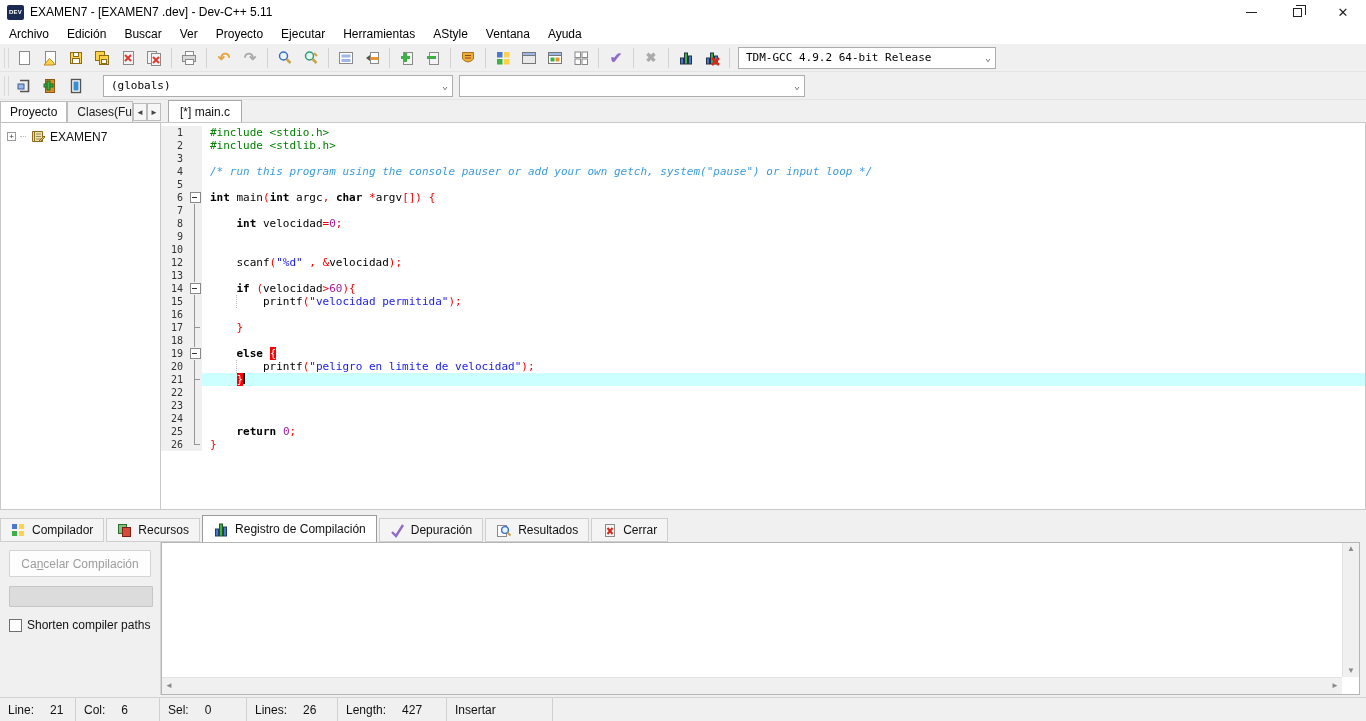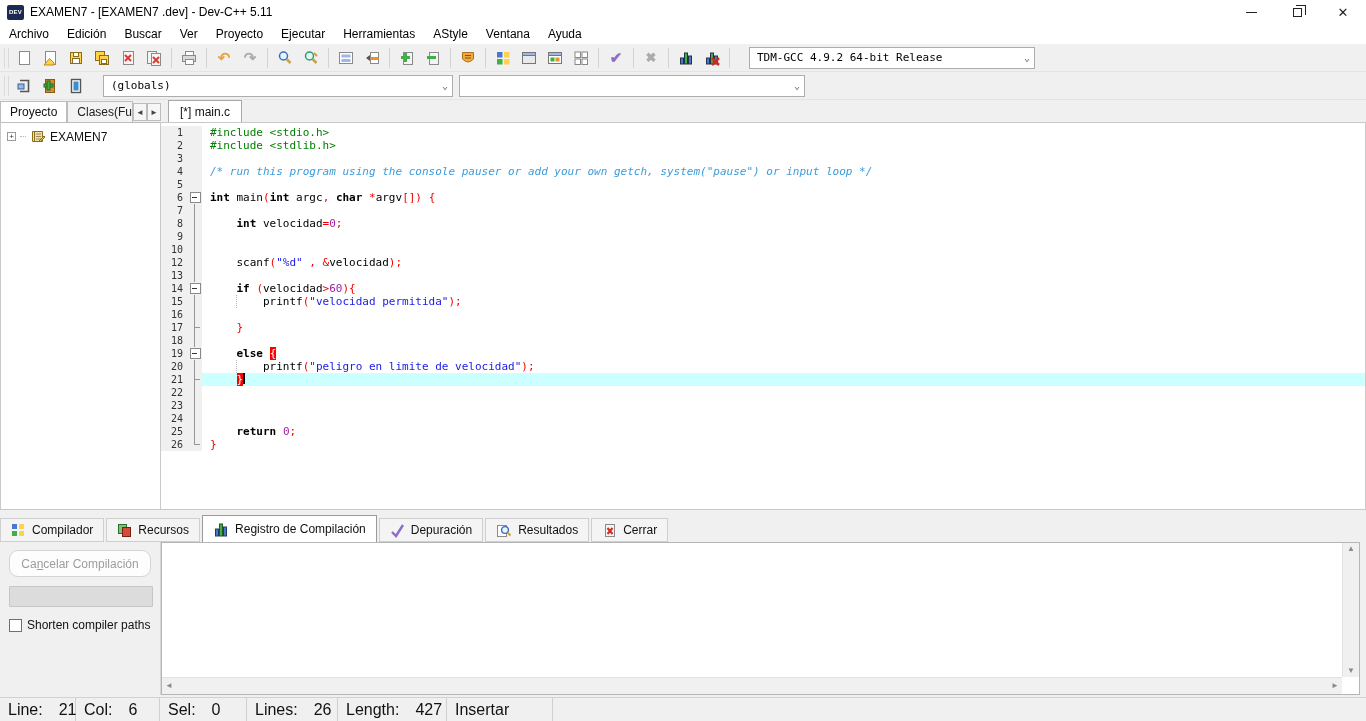--- a/index.html
+++ b/index.html
@@ -32,21 +32,21 @@
            display:flex;align-items:center;border-bottom:1px solid #e4e4e4;}
   .toolbar1{top:44px;}
   .toolbar2{top:72px;}
   .tbtn{width:26px;height:24px;display:flex;align-items:center;justify-content:center;border-radius:2px;}
   .tsep{width:1px;height:20px;background:#d3d3d3;margin:0 4px;}
   .tgrip{width:5px;height:20px;margin:0 2px 0 4px;border-left:1px solid #dadada;border-right:1px solid #dadada;}
   .uicon{font-size:15px;line-height:1;}
   .combo{height:22px;background:#fff;border:1px solid #adadad;display:flex;align-items:center;
          font-family:"DejaVu Sans Mono",monospace;font-size:11px;padding:0 4px 0 7px;color:#000;}
   .combo .chev{margin-left:auto;color:#555;font-size:10px;padding-left:6px;}
-  .combo-compiler{width:286px;margin-left:15px;}
+  .combo-compiler{width:258px;margin-left:4px;}
   .combo-globals{width:350px;margin-left:14px;}
   .combo-members{width:346px;margin-left:6px;}
 
   
   .tabsrow{position:absolute;left:0;top:100px;width:1366px;height:22px;background:#f0f0f0;display:flex;align-items:flex-end;}
   .left-tabs{width:161px;display:flex;align-items:flex-end;height:100%;}
   .ptab{height:21px;display:flex;align-items:center;padding:0 9px;border:1px solid #bdbdbd;border-bottom:none;}
   .ptab.sel{background:#fff;font-size:12px;}
   .ptab.unsel{background:#f3f3f3;color:#222;max-width:74px;overflow:hidden;white-space:nowrap;}
   .tab-scroll{display:flex;height:18px;margin-bottom:1px;}
@@ -91,36 +91,36 @@
   
   .btabbar{position:absolute;left:0;top:515px;width:1366px;height:27px;background:#f0f0f0;
            display:flex;align-items:flex-end;}
   .btab{height:24px;display:flex;align-items:center;gap:6px;padding:0 10px;border:1px solid #cfcfcf;
         background:#f4f4f4;margin-right:2px;white-space:nowrap;}
   .btab.active{height:27px;background:#fff;border-color:#9a9a9a;border-bottom:none;}
 
   
   .bpanel{position:absolute;left:0;top:542px;width:1366px;height:153px;display:flex;}
   .bleft{width:161px;background:#f0f0f0;border-right:1px solid #d6d6d6;padding:8px 9px;}
-  .cancel-btn{width:142px;height:27px;border:1px solid #d4d4d4;border-radius:9px;background:#fdfdfd;
+  .cancel-btn{width:142px;height:27px;border:1px solid #d4d4d4;border-radius:1px;background:#fdfdfd;
         color:#9d9d9d;display:flex;align-items:center;justify-content:center;font-size:12px;}
   .progress{width:144px;height:21px;margin-top:9px;border:1px solid #c6c6c6;background:#dcdcdc;
         border-radius:1px;}
   .chkrow{display:flex;align-items:center;gap:5px;margin-top:11px;}
   .chkbox{width:13px;height:13px;border:1px solid #707070;background:#fff;}
   .bout{flex:1;position:relative;background:#fff;border:1px solid #b5b5b5;margin-right:6px;}
   .vscroll{position:absolute;right:0;top:0;width:17px;bottom:17px;background:#f0f0f0;border-left:1px solid #e2e2e2;
         display:flex;flex-direction:column;justify-content:space-between;align-items:center;padding:2px 0;}
   .hscroll{position:absolute;left:0;right:17px;bottom:0;height:17px;background:#f0f0f0;border-top:1px solid #e2e2e2;
         display:flex;justify-content:space-between;align-items:center;padding:0 3px;}
   .sarrow{color:#8a8a8a;font-size:8px;line-height:1;}
 
   
   .statusbar{position:absolute;left:0;top:697px;width:1366px;height:24px;background:#f0f0f0;
-        border-top:1px solid #d2d2d2;display:flex;align-items:center;font-size:16px;}
+        border-top:1px solid #d2d2d2;display:flex;align-items:center;font-size:12px;}
   .sfield{height:100%;display:flex;align-items:center;padding-left:8px;border-right:1px solid #d0d0d0;}
   .sfield .v{margin-left:16px;}
 
   svg{display:block;}
 </style>
 </head>
 <body>
 
 <div id="app">
 

